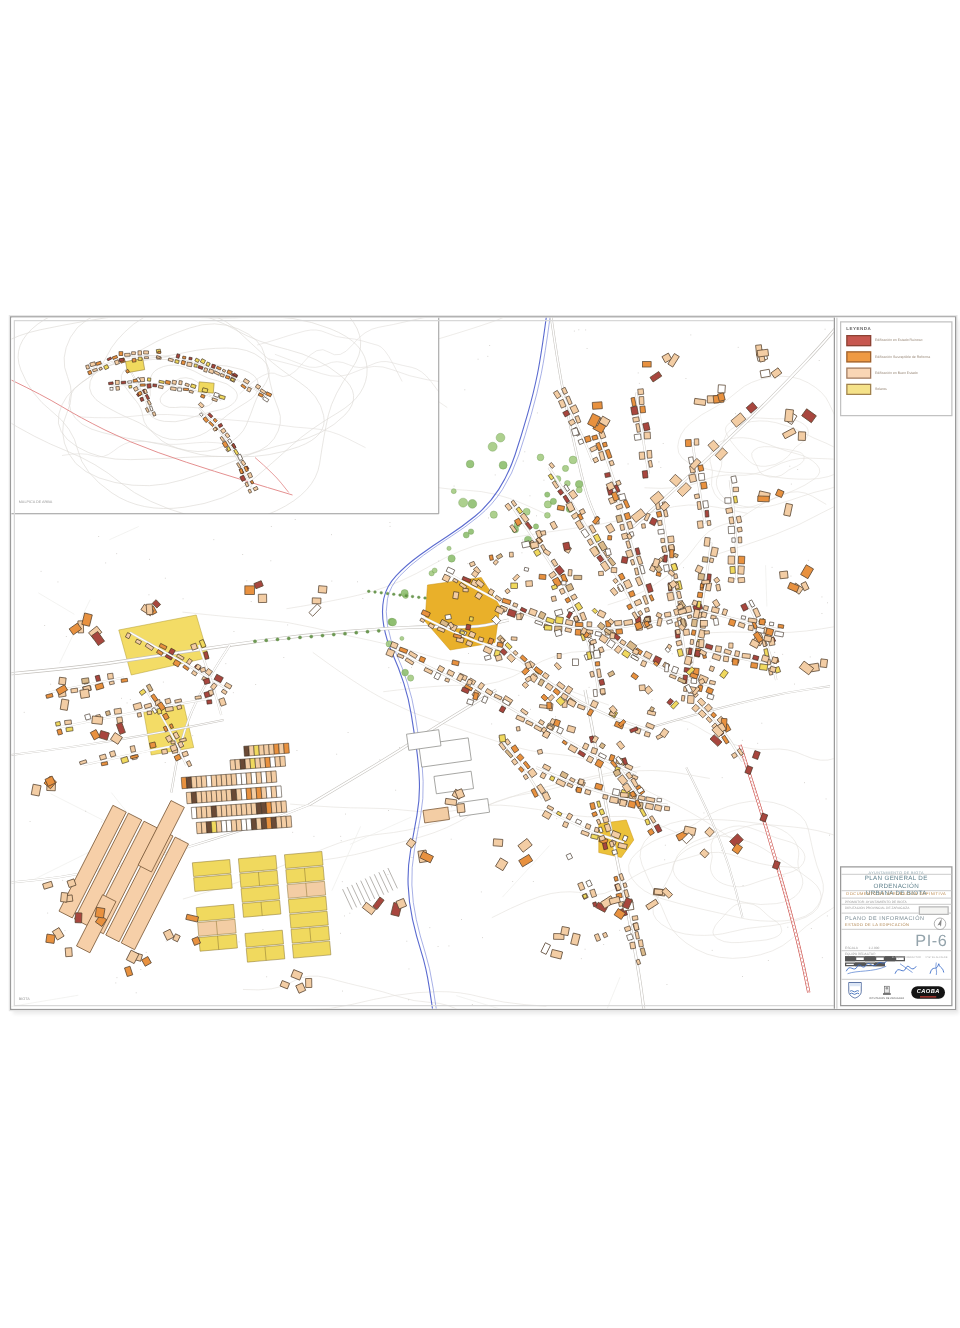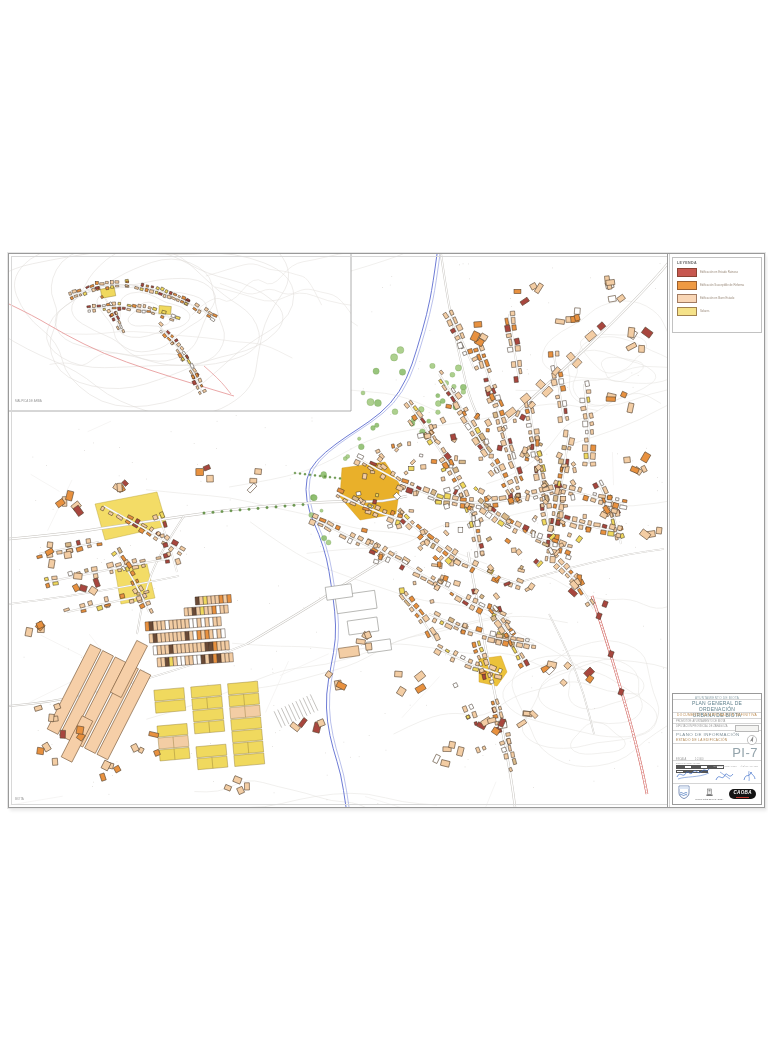--- a/index.html
+++ b/index.html
@@ -1888,21 +1888,21 @@
               <i class="w"></i>
               <i class="b"></i>
               <i class="w"></i>
           </div>
           <div class="bar" style="margin-top:1.2px">
             <i class="w"></i>
               <i class="b"></i>
               <i class="w"></i>
               <i class="b"></i>
           </div>
-          <span class="tb-code">PI-7</span>
+          <span class="tb-code">PI-6</span>
         </div>
         <div class="row tb-team">
           <div class="tlab">EQUIPO REDACTOR</div>
           <div class="sigs">
             <div class="sigcol">
               <svg width="34" height="15" viewBox="0 0 34 15">
                 <path d="M1,12 C4,5 7,14 10,8 C12,4 14,12 17,7 C20,3 22,11 26,6 C29,3 31,8 33,4" fill="none" stroke="#3a6cc8" stroke-width="0.7"></path>
                 <path d="M2,14 C10,11 22,13 33,8" fill="none" stroke="#3a6cc8" stroke-width="0.5"></path>
               </svg>
             </div>

